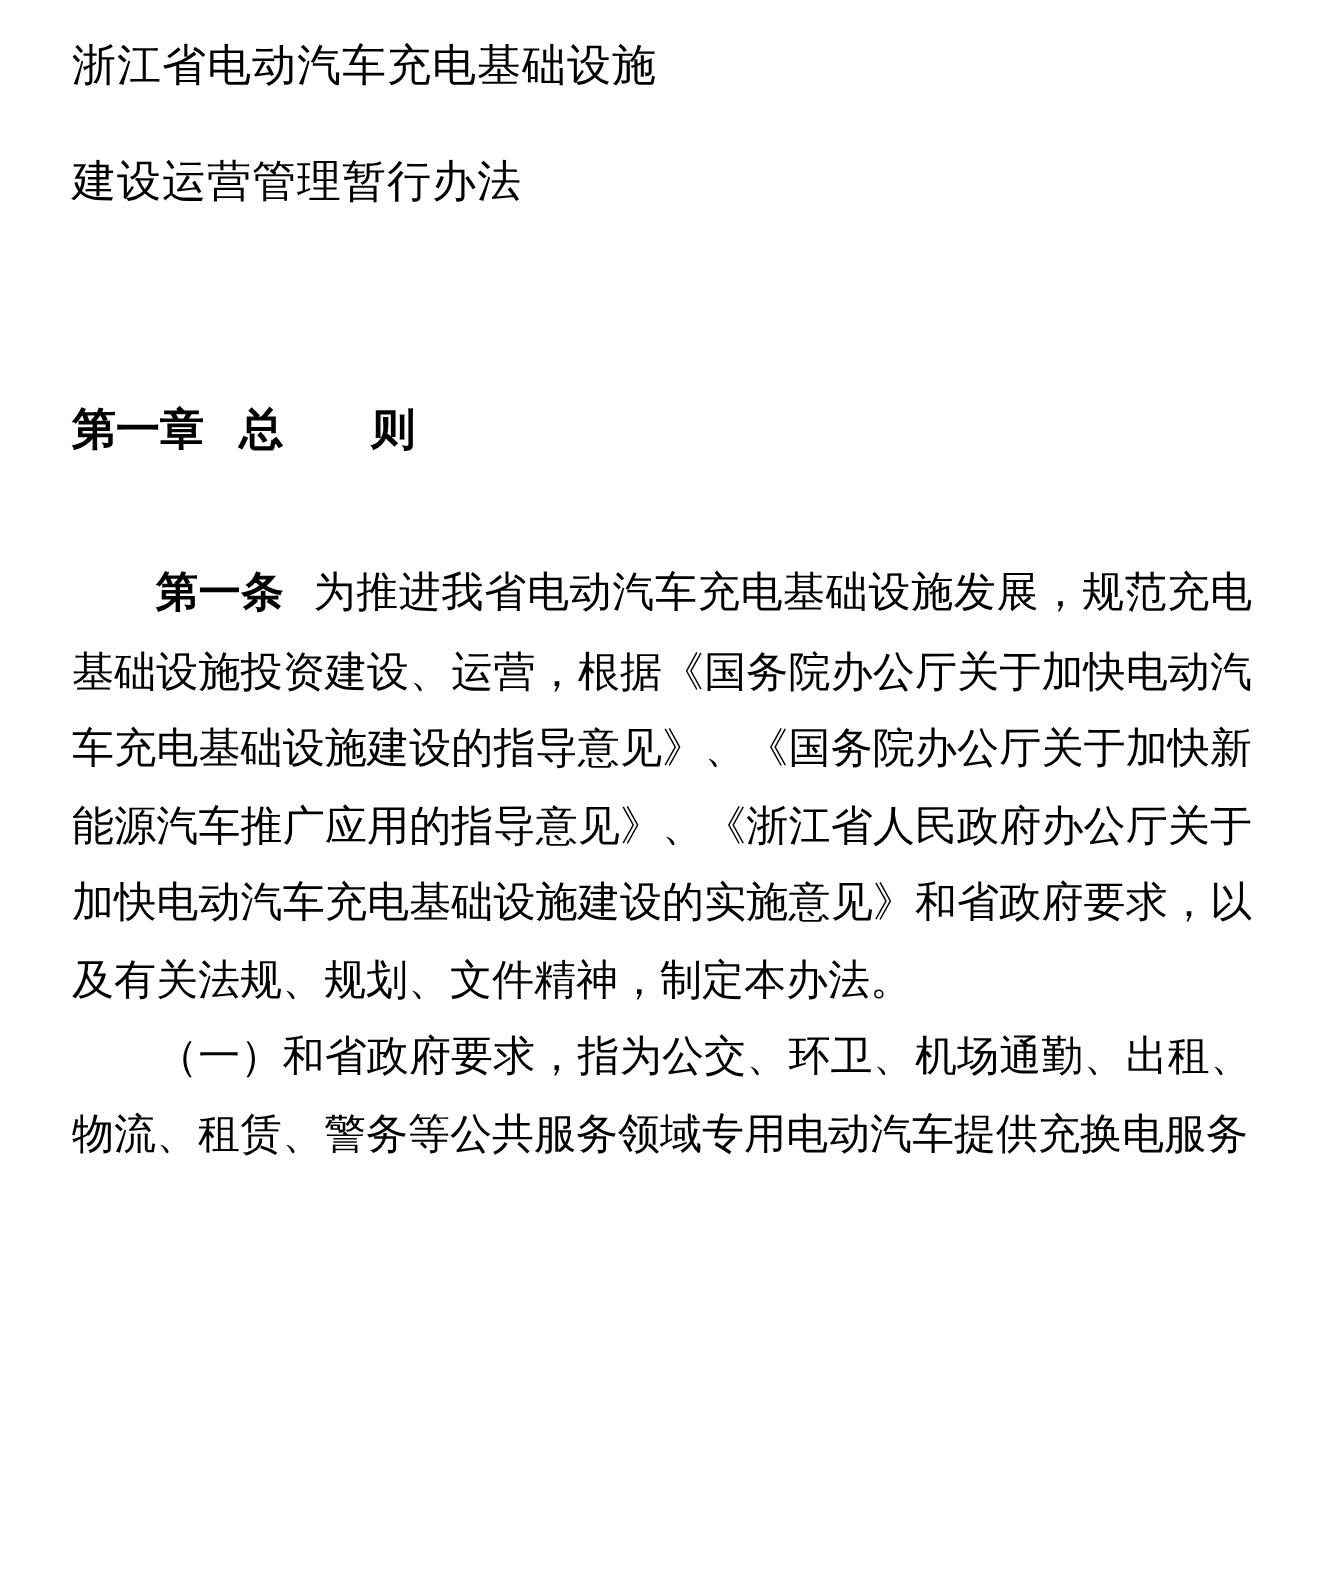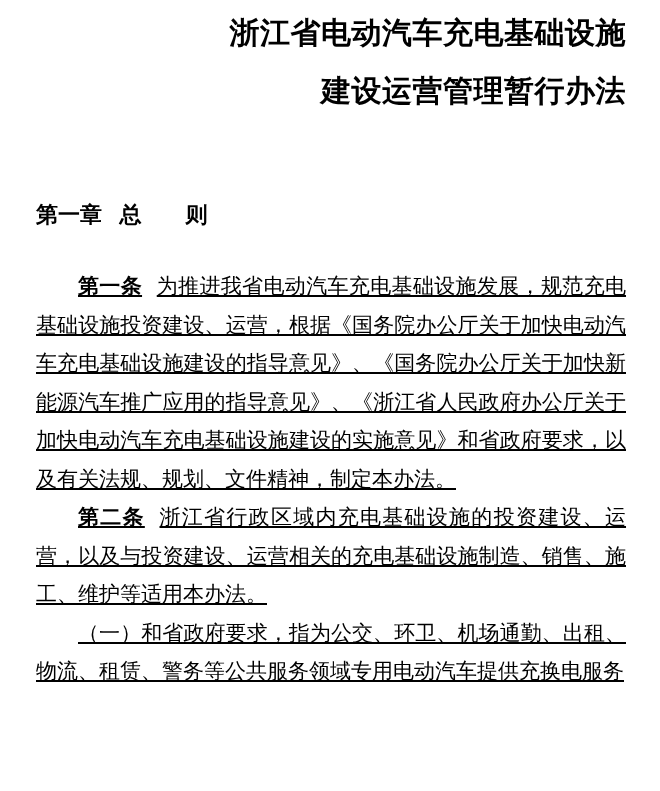--- a/index.html
+++ b/index.html
@@ -14,45 +14,44 @@
   }
   .page {
     box-sizing: border-box;
     width: 660px;
     height: 791px;
     padding: 0 34px 0 36px;
     color: #000000;
   }
   .doc-title {
     margin-top: 4px;
-    text-align: right;
+    text-align: left;
     font-family: "Liberation Serif", "DejaVu Serif", serif;
-    font-weight: bold;
-    font-size: 30px;
+    font-weight: normal;
+    font-size: 22px;
     line-height: 58px;
     letter-spacing: 0.5px;
   }
   .chapter-heading {
     margin-top: 80px;
     text-align: left;
     font-family: "Liberation Sans", "DejaVu Sans", sans-serif;
     font-weight: bold;
     font-size: 22px;
     line-height: 30px;
   }
   .chapter-heading .chapter-label {
     margin-right: 0.8em;
   }
   .body-text {
-    margin-top: 37px;
+    margin-top: 47px;
     font-family: "Liberation Serif", "DejaVu Serif", serif;
     font-size: 21px;
     line-height: 38.5px;
     text-align: justify;
-    text-decoration: underline;
   }
   .body-text p {
     margin: 0;
     text-indent: 2em;
   }
   .para-label {
     font-family: "Liberation Sans", "DejaVu Sans", sans-serif;
     font-weight: bold;
     margin-right: 0.7em;
   }
@@ -71,19 +70,18 @@
     <div>建设运营管理暂行办法</div>
   </div>
 
   <div class="chapter-heading">
     <span class="chapter-label">第一章</span><span>总　　则</span>
   </div>
 
   <div class="body-text">
     <p><span class="para-label">第一条</span><span>为推进我省电动汽车充电基础设施发展，规范充电基础设施投资建设、运营，根据《国务院办公厅关于加快电动汽车充电基础设施建设的指导意见》、《国务院办公厅关于加快新能源汽车推广应用的指导意见》、《浙江省人民政府办公厅关于加快电动汽车充电基础设施建设的实施意见》和省政府要求，以及有关法规、规划、文件精神，制定本办法。</span></p>
 
-    <p><span class="para-label">第二条</span><span>浙江省行政区域内充电基础设施的投资建设、运营，以及与投资建设、运营相关的充电基础设施制造、销售、施工、维护等适用本办法。</span></p>
 
 
     <p><span>（一）和省政府要求，指为公交、环卫、机场通勤、出租、物流、租赁、警务等公共服务领域专用电动汽车提供充换电服务</span></p>
   </div>
 
 </div>
 
 </body></html>

